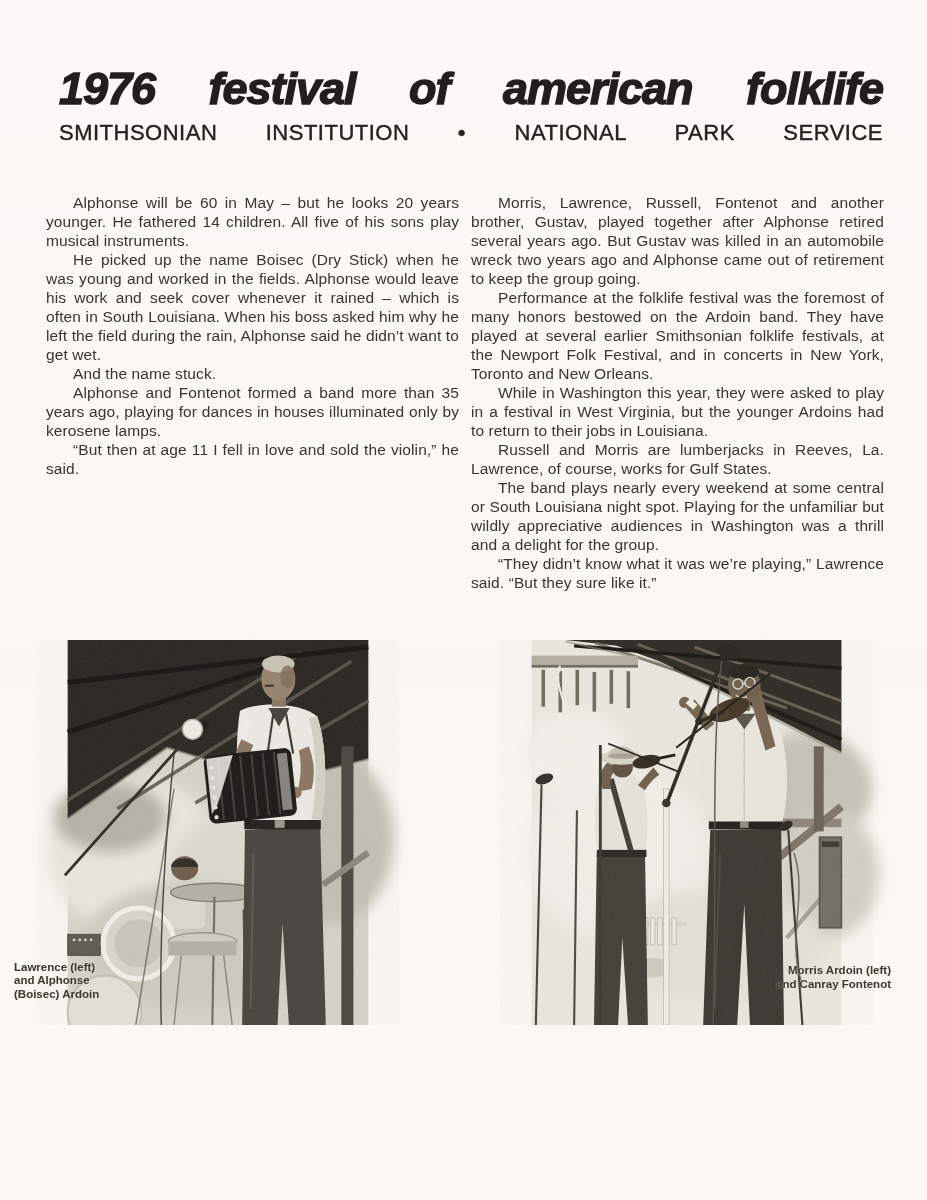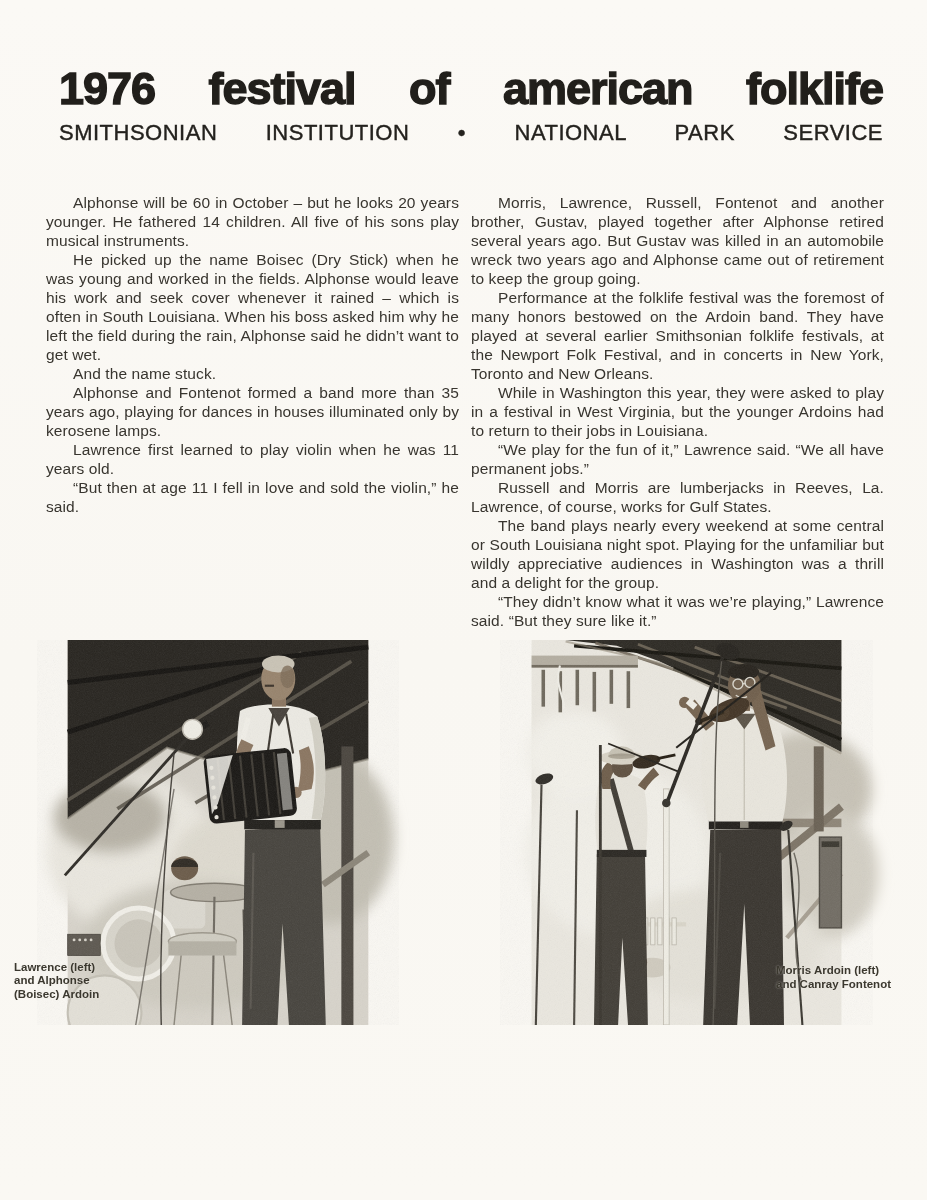--- a/index.html
+++ b/index.html
@@ -7,21 +7,21 @@
     position:relative; width:927px; height:1200px; margin:0 auto;
     background:linear-gradient(180deg,#fbf9f5 0%,#f9f7f2 55%,#faf8f3 100%);
     overflow:hidden;
     font-family:"Liberation Sans", sans-serif;
   }
   
   .header { position:absolute; left:59px; top:66px; width:824px; }
   .title {
     font-size:45px; font-weight:bold; letter-spacing:-1px; line-height:1;
     color:#211f1b; -webkit-text-stroke:1.4px #211f1b;
-    text-align:justify; text-align-last:justify; white-space:nowrap;
+    text-align:justify; text-align-last:justify; white-space:nowrap;font-style:italic;
   }
   .subtitle {
     margin-top:9px; font-size:22px; font-weight:normal; letter-spacing:.5px;
     color:#24221e; -webkit-text-stroke:.4px #24221e;
     text-align:justify; text-align-last:justify;
   }
   
   .col {
     position:absolute; top:193px; width:413px;
     font-size:15.5px; line-height:19px; color:#38352f;
@@ -33,46 +33,44 @@
   
   .photo { position:absolute; top:640px; height:385px; }
   .photo svg { display:block; width:100%; height:100%; }
   .photo-left  { left:6px;  width:424px; }
   .photo-right { left:468px; width:437px; }
   .caption {
     position:absolute; font-size:11.5px; line-height:13.5px; font-weight:bold;
     color:#3b382f; text-shadow:0 0 2px rgba(245,243,235,.55);
   }
   .caption-left  { left:8px;  bottom:24px; }
-  .caption-right { right:14px; bottom:34px; text-align:left; }
+  .caption-right { right:14px; bottom:34px; text-align:right; }
 </style>
 </head>
 <body>
 
 <div class="page">
 
   <div class="header">
     <div class="title">1976 festival of american folklife</div>
     <div class="subtitle">SMITHSONIAN INSTITUTION • NATIONAL PARK SERVICE</div>
   </div>
 
   <div class="col col-left">
-    <p>Alphonse will be 60 in October – but he looks 20 years younger. He fathered 14 children. All five of his sons play musical instruments.</p>
+    <p>Alphonse will be 60 in May – but he looks 20 years younger. He fathered 14 children. All five of his sons play musical instruments.</p>
     <p>He picked up the name Boisec (Dry Stick) when he was young and worked in the fields. Alphonse would leave his work and seek cover whenever it rained – which is often in South Louisiana. When his boss asked him why he left the field during the rain, Alphonse said he didn’t want to get wet.</p>
     <p>And the name stuck.</p>
     <p>Alphonse and Fontenot formed a band more than 35 years ago, playing for dances in houses illuminated only by kerosene lamps.</p>
-    <p>Lawrence first learned to play violin when he was 11 years old.</p>
     <p>“But then at age 11 I fell in love and sold the violin,” he said.</p>
   </div>
 
   <div class="col col-right">
     <p>Morris, Lawrence, Russell, Fontenot and another brother, Gustav, played together after Alphonse retired several years ago. But Gustav was killed in an automobile wreck two years ago and Alphonse came out of retirement to keep the group going.</p>
     <p>Performance at the folklife festival was the foremost of many honors bestowed on the Ardoin band. They have played at several earlier Smithsonian folklife festivals, at the Newport Folk Festival, and in concerts in New York, Toronto and New Orleans.</p>
     <p>While in Washington this year, they were asked to play in a festival in West Virginia, but the younger Ardoins had to return to their jobs in Louisiana.</p>
-    <p>“We play for the fun of it,” Lawrence said. “We all have permanent jobs.”</p>
     <p>Russell and Morris are lumberjacks in Reeves, La. Lawrence, of course, works for Gulf States.</p>
     <p>The band plays nearly every weekend at some central or South Louisiana night spot. Playing for the unfamiliar but wildly appreciative audiences in Washington was a thrill and a delight for the group.</p>
     <p>“They didn’t know what it was we’re playing,” Lawrence said. “But they sure like it.”</p>
   </div>
 
   <figure class="photo photo-left" style="margin:0">
     <svg viewBox="0 0 424 543">
       <defs>
         <filter id="bL" x="-30%" y="-30%" width="160%" height="160%">
             <feGaussianBlur stdDeviation="10"></feGaussianBlur>

